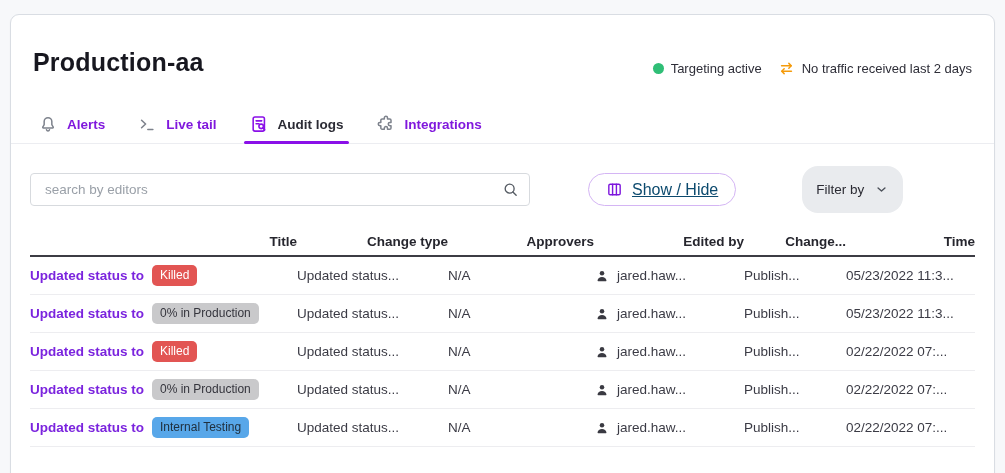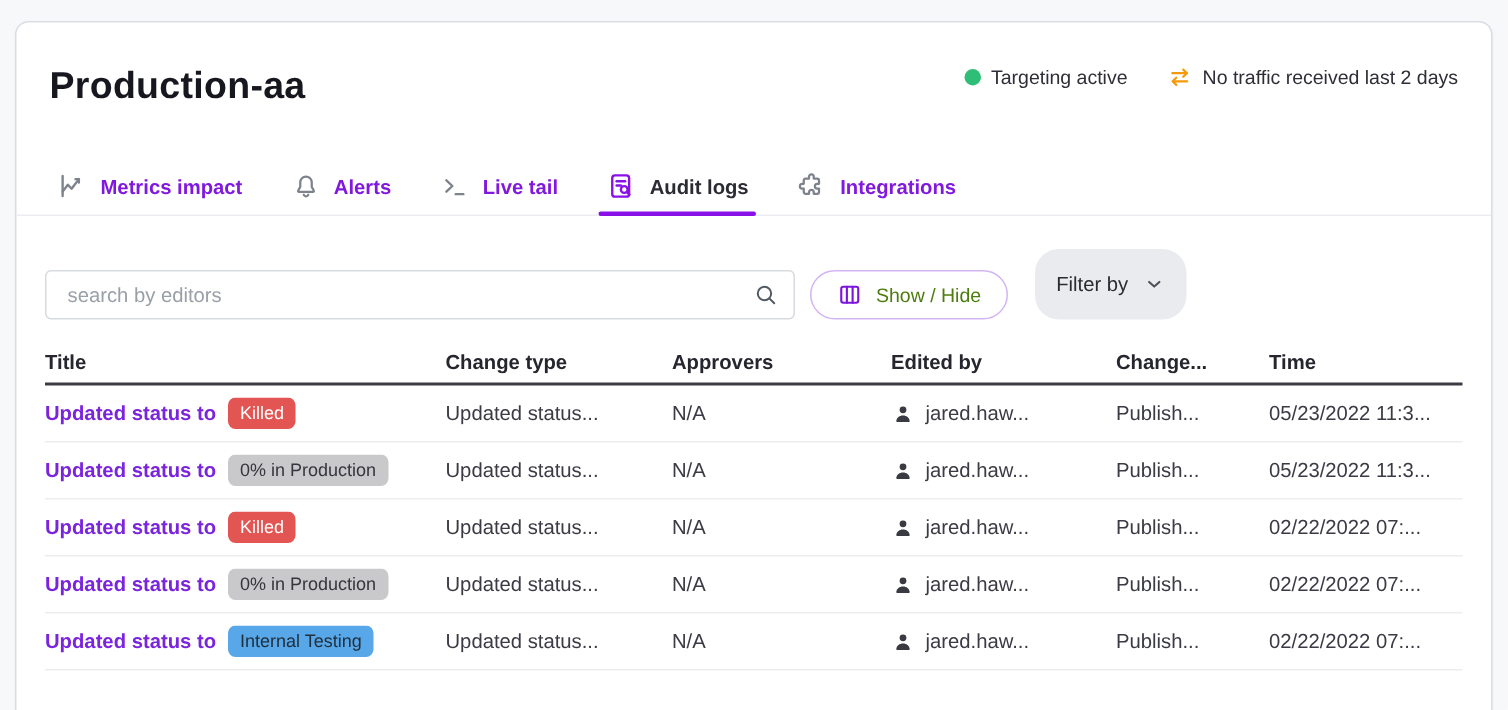--- a/index.html
+++ b/index.html
@@ -2,53 +2,53 @@
 <html><head>
 <meta charset="utf-8">
 <style>
   html,body{margin:0;padding:0;width:1005px;height:473px;overflow:hidden;
     background:#f7f8fa;font-family:"Liberation Sans",sans-serif;}
   .card{position:absolute;left:10px;top:14px;width:985px;height:470px;
     background:#fff;border:1px solid #d9dde3;border-radius:9px 9px 0 0;
     box-sizing:border-box;overflow:hidden;box-shadow:0 1px 2px rgba(0,0,0,.04);}
   .banner{height:32px;background:#fdf4e3;display:flex;align-items:center;justify-content:center;}
   .banner-text{font-size:10.5px;font-weight:bold;letter-spacing:2.2px;color:#c04a2d;}
-  .header-row{display:flex;align-items:flex-start;justify-content:space-between;
+  .header-row{display:flex;align-items:flex-end;justify-content:space-between;
     padding:28px 22px 0 22px;height:34px;}
   .title{margin:0;font-size:25px;font-weight:bold;color:#17171f;letter-spacing:.2px;}
-  .status-group{display:flex;align-items:center;gap:26px;font-size:13px;color:#2e2e38;}
+  .status-group{display:flex;align-items:center;gap:16px;font-size:13px;color:#2e2e38;}
   .status-item{display:flex;align-items:center;gap:7px;}
   .dot{width:11px;height:11px;border-radius:50%;background:#2fbe76;}
   .icon svg{display:block;}
   .swap svg{width:17px;height:17px;color:#f59b0b;}
   .tabs{display:flex;gap:32px;margin-top:37px;padding-left:27px;border-bottom:1px solid #ecedf1;}
   .tab{display:flex;align-items:center;gap:9px;padding-bottom:9px;position:relative;cursor:pointer;}
   .tab.active::after{content:'';position:absolute;left:-5px;right:-5px;bottom:-1px;height:3px;
     background:#8a10e8;border-radius:2px;}
   .tab-icon svg{width:20px;height:20px;}
   .ic-gray{color:#7d828c;} .ic-purple{color:#8a10e8;}
   .tab-label{font-size:13.5px;font-weight:bold;}
   .lbl-dark{color:#2b2b34;} .lbl-purple{color:#8018dd;}
-  .toolbar{display:flex;align-items:flex-end;margin:22px 19px 0 19px;}
+  .toolbar{display:flex;align-items:center;margin:22px 19px 0 19px;gap:48px;}
   .search-box{width:500px;height:33px;border:1px solid #d7dade;border-radius:4px;
     display:flex;align-items:center;box-sizing:border-box;padding:0 10px 0 12px;background:#fff;}
   .search-input{border:none;outline:none;flex:1;font-size:13.5px;color:#333;font-family:inherit;background:transparent;}
   .search-input::placeholder{color:#9aa0a8;}
   .search-ic svg{width:17px;height:17px;color:#555b63;}
   .showhide{margin-left:10px;height:33px;border:1.5px solid #d4b5f4;border-radius:17px;
     display:flex;align-items:center;gap:9px;padding:0 17px;background:#fff;cursor:pointer;font-family:inherit;}
   .showhide .icon svg{width:17px;height:17px;color:#7d15dd;}
-  .showhide-label{font-size:13px;color:#4d7c0f;}
+  .showhide-label{font-size:16px;color:#0c4a6e;text-decoration:underline;}
   .filterby{margin-left:18px;height:47px;background:#e9ebee;border-radius:16px;border:none;
     display:flex;align-items:center;gap:10px;padding:0 14px;font-size:13.5px;color:#2b2b33;
     cursor:pointer;font-family:inherit;}
   .filterby .icon svg{width:15px;height:15px;color:#4c515a;}
   .table{margin:14px 19px 0 19px;}
   .thead,.trow{display:grid;grid-template-columns:267px 151px 146px 150px 102px 129px;align-items:center;}
-  .thead{height:28px;border-bottom:2px solid #3c3c44;}
+  .thead{height:28px;border-bottom:2px solid #3c3c44;text-align:right;}
   .hcell{font-size:13.5px;font-weight:600;color:#26262e;white-space:nowrap;overflow:hidden;}
   .trow{height:37px;border-bottom:1px solid #ededf0;font-size:13.5px;color:#3b3b45;cursor:pointer;}
   .cell{white-space:nowrap;overflow:hidden;padding-right:8px;}
   .title-cell{display:flex;align-items:center;gap:8px;}
   .title-link{font-weight:bold;color:#7b24de;font-size:13.5px;}
   .badge{font-size:12px;padding:3px 8px;border-radius:5px;white-space:nowrap;line-height:1.2;}
   .edited-cell{display:flex;align-items:center;gap:7px;}
   .person svg{width:16px;height:16px;color:#3a3a42;}
 </style>
 </head>
@@ -73,30 +73,20 @@
             </svg>
         </span>
         <span>No traffic received last 2 days</span>
       </div>
     </div>
   </div>
 
   <nav class="tabs" id="tabs">
       <div class="tab">
     <span class="icon tab-icon ic-gray">
-          <svg viewBox="0 0 24 24" fill="none" stroke="currentColor" stroke-width="1.9" stroke-linecap="round" stroke-linejoin="round">
-            <path d="M4.5 4v16"></path>
-            <path d="M4.5 16.5l4.2-5.5 3 3.2 5.8-7.7"></path>
-            <path d="M14.8 6.5h2.7v2.7"></path>
-          </svg>
-        </span>
-    <span class="tab-label lbl-purple">Metrics impact</span>
-  </div>
-      <div class="tab">
-    <span class="icon tab-icon ic-gray">
           <svg viewBox="0 0 24 24" fill="none" stroke="currentColor" stroke-width="1.8" stroke-linecap="round" stroke-linejoin="round">
             <path d="M12 4.5a4.6 4.6 0 0 0-4.6 4.6v3.6l-1.6 2.9c-.3.5 0 1.1.6 1.1h11.2c.6 0 .9-.6.6-1.1l-1.6-2.9V9.1A4.6 4.6 0 0 0 12 4.5z"></path>
             <path d="M10.2 19a1.9 1.9 0 0 0 3.6 0"></path>
           </svg>
         </span>
     <span class="tab-label lbl-purple">Alerts</span>
   </div>
       <div class="tab">
     <span class="icon tab-icon ic-gray">
           <svg viewBox="0 0 24 24" fill="none" stroke="currentColor" stroke-width="1.9" stroke-linecap="round" stroke-linejoin="round">

